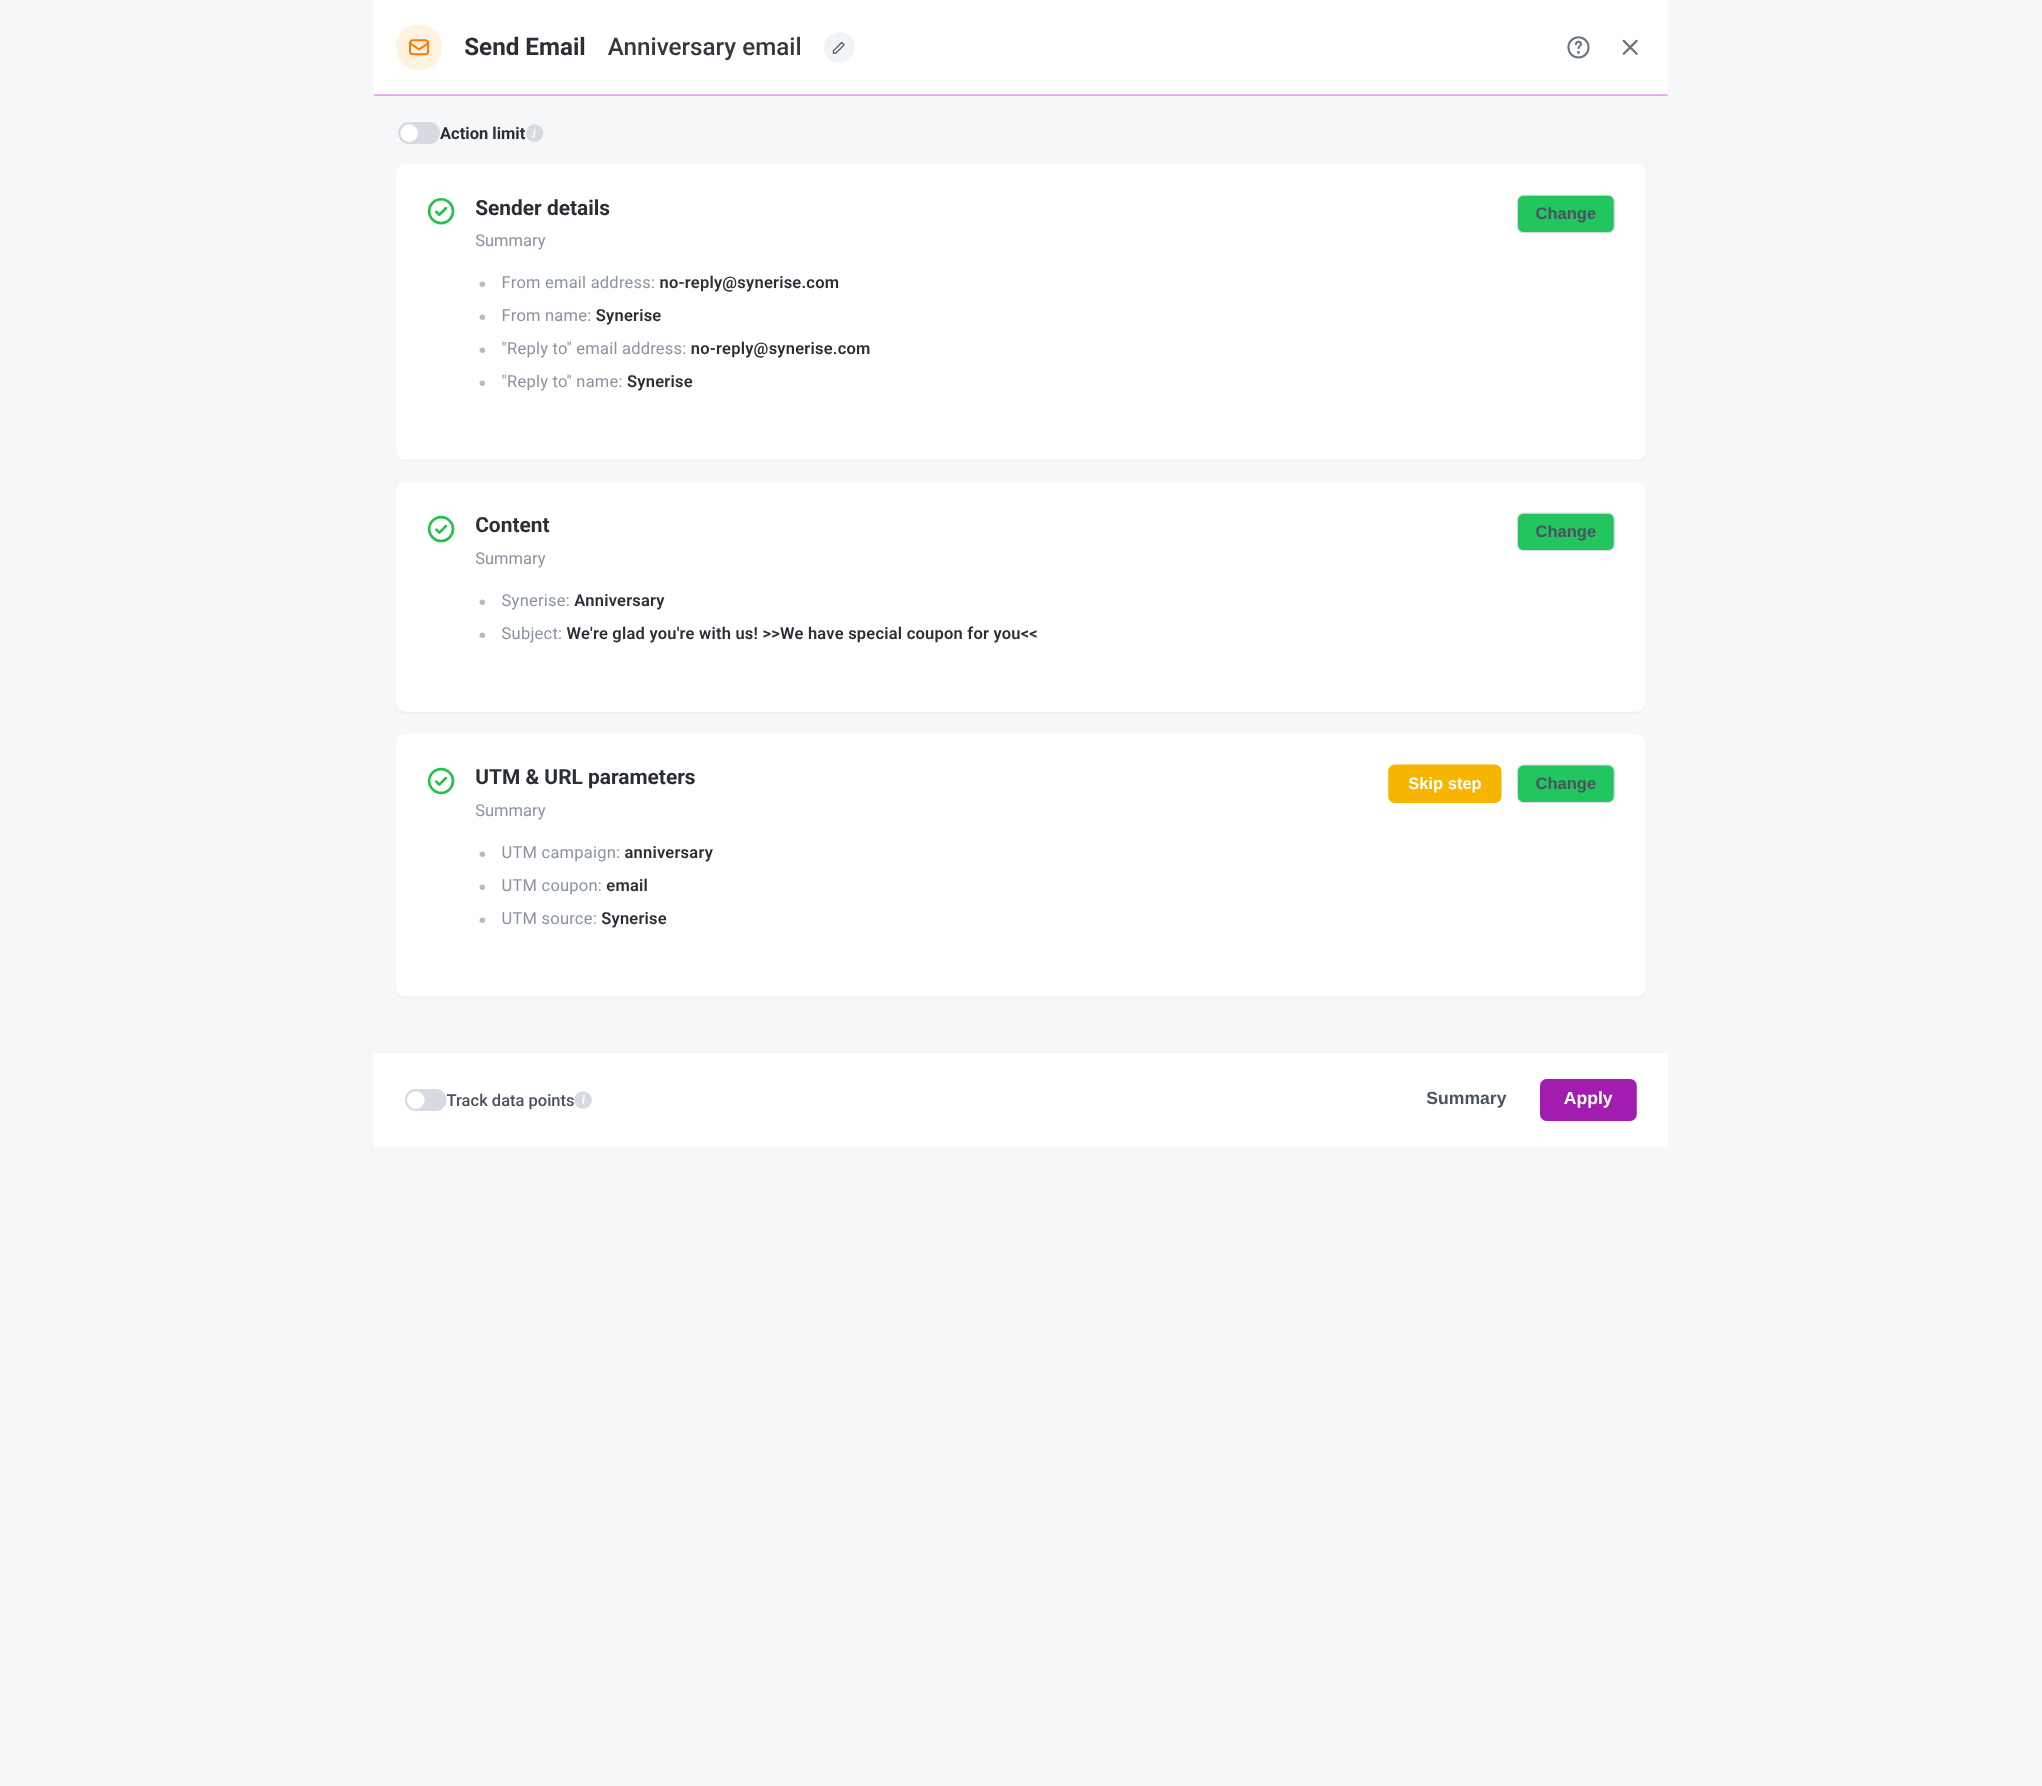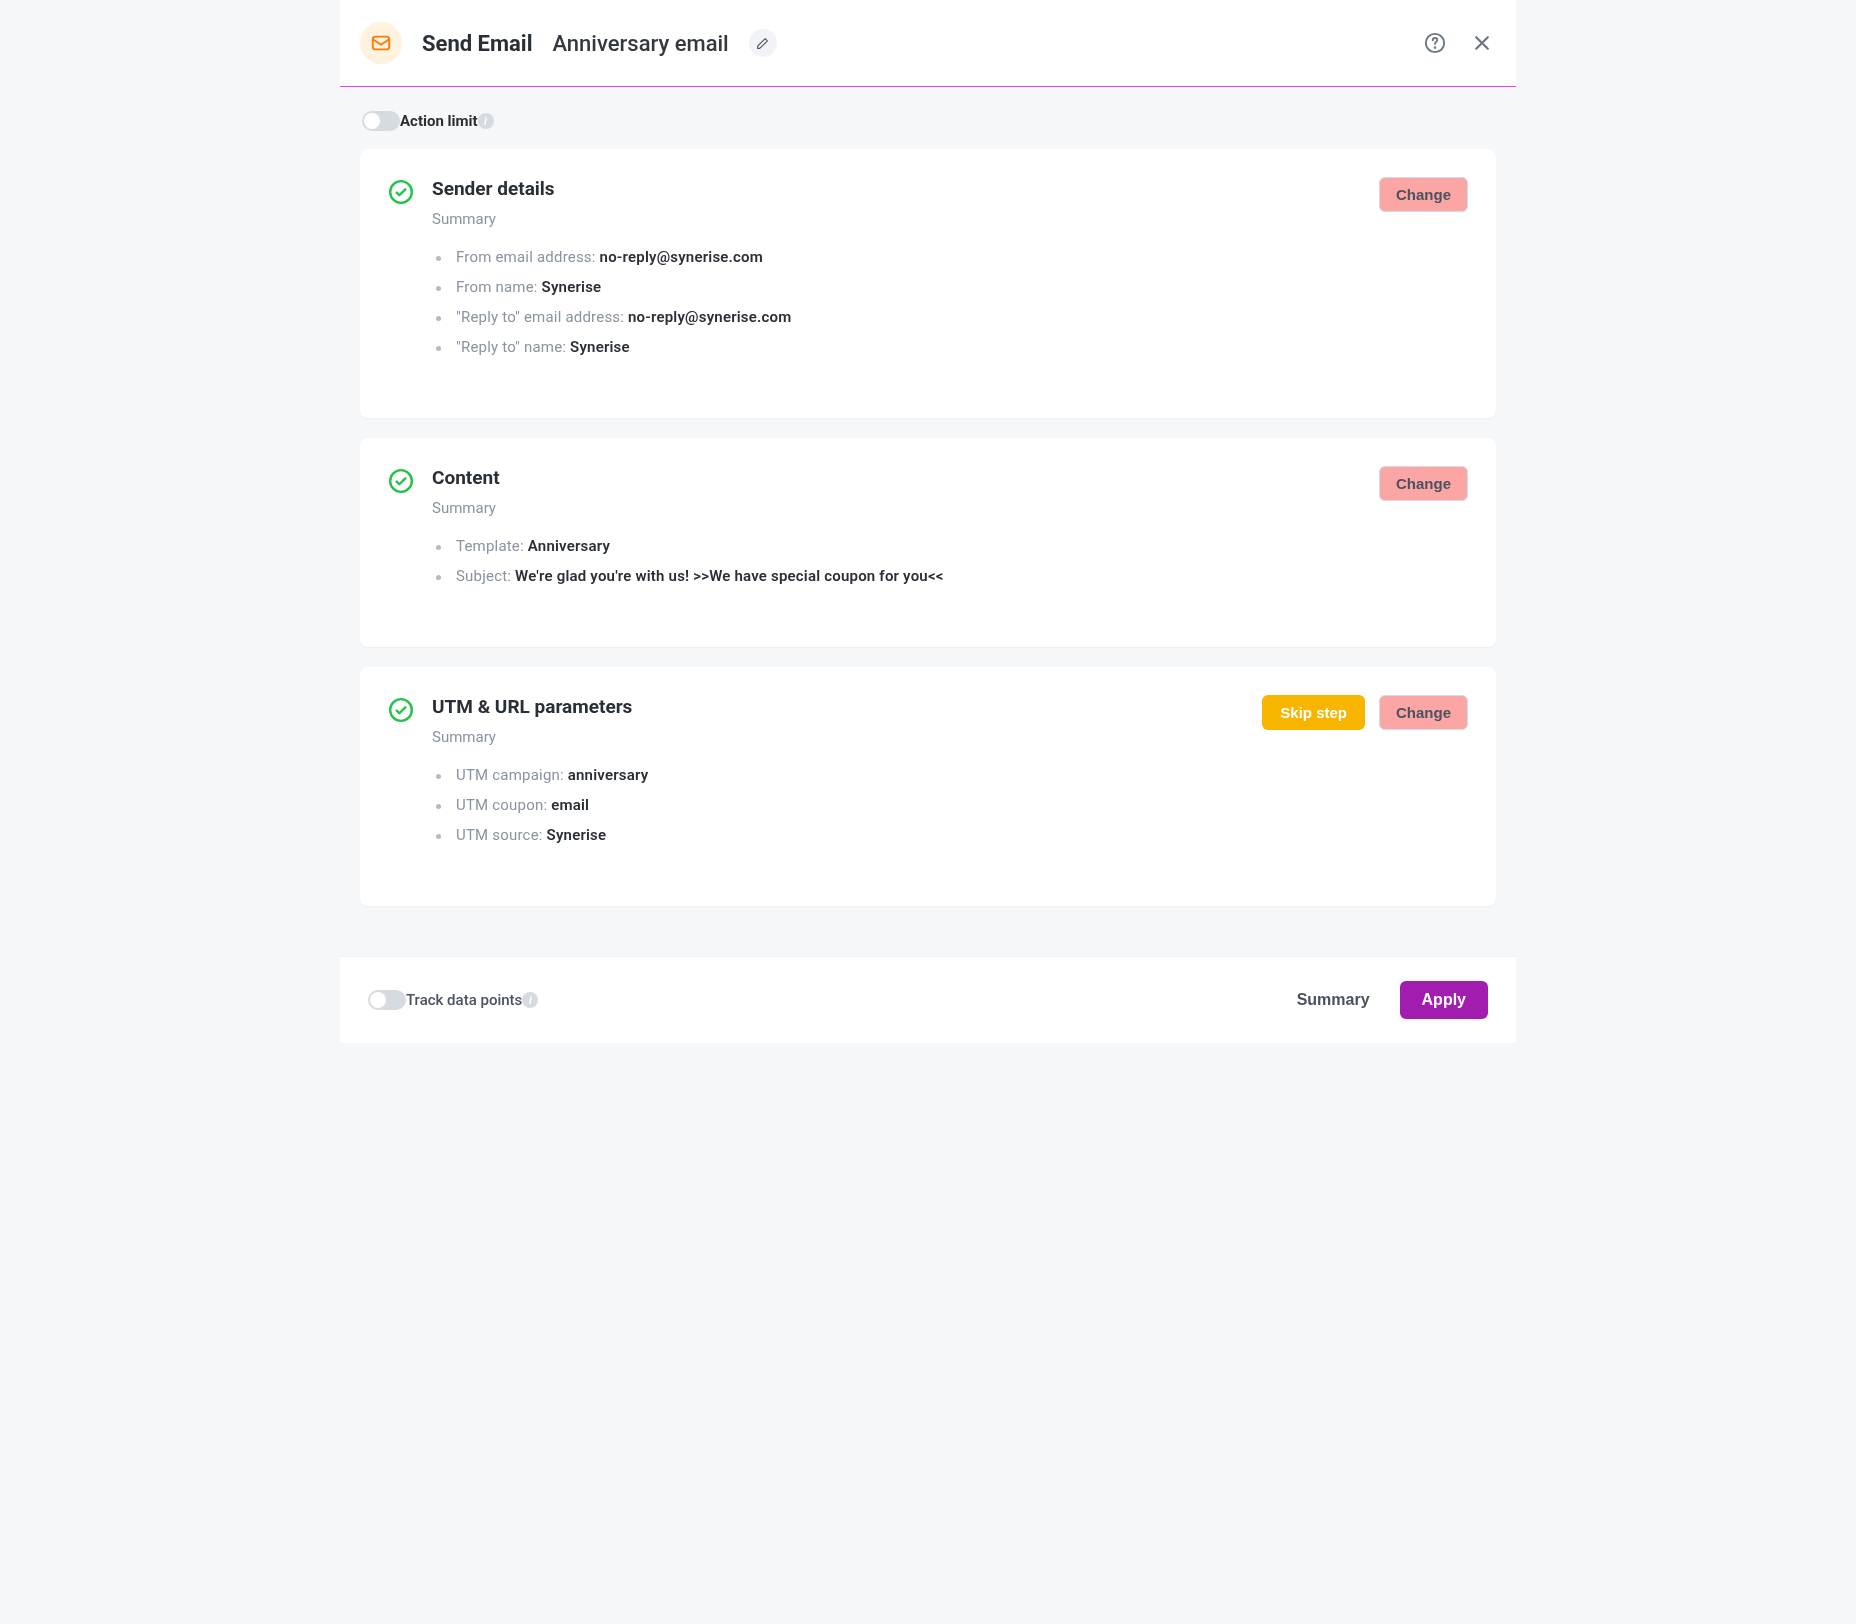--- a/index.html
+++ b/index.html
@@ -58,21 +58,21 @@
       margin-bottom: 20px; box-shadow: 0 1px 2px rgba(20,30,50,.04);
     }
     .card-head { display: flex; align-items: flex-start; gap: 18px; }
     .check-icon { flex-shrink: 0; margin-top: 2px; }
     .card-head-main { flex: 1; }
     .card-title { font-size: 19px; font-weight: 700; color: #2a2f36; }
     .card-subtitle { font-size: 15px; color: #8a93a1; margin-top: 10px; }
     .card-actions { display: flex; gap: 14px; align-items: flex-start; }
     .btn-outline {
       font-size: 15px; font-weight: 600; color: #4a5260;
-      background: #fca5a5; border: 1px solid #d6dae1; border-radius: 6px;
+      background: #22c55e; border: 1px solid #d6dae1; border-radius: 6px;
       padding: 8px 16px; cursor: pointer;
     }
     .btn-skip {
       font-size: 15px; font-weight: 700; color: #fff;
       background: #f7b500; border: none; border-radius: 6px;
       padding: 9px 18px; cursor: pointer;
     }
 
     .summary-list { list-style: none; margin: 20px 0 0 48px; }
     .summary-list li {
@@ -181,21 +181,21 @@
         </span>
         <div class="card-head-main">
           <div class="card-title">Content</div>
           <div class="card-subtitle">Summary</div>
         </div>
         <div class="card-actions">
           <button class="btn-outline">Change</button>
         </div>
       </div>
       <ul class="summary-list">
-        <li><span>Template: </span><span class="value">Anniversary</span></li>
+        <li><span>Synerise: </span><span class="value">Anniversary</span></li>
         <li><span>Subject: </span><span class="value">We're glad you're with us! &gt;&gt;We have special coupon for you&lt;&lt;</span></li>
       </ul>
     </div>
 
     <div class="card">
       <div class="card-head">
         <span class="check-icon">
           <svg width="26" height="26" viewBox="0 0 24 24" fill="none" stroke="#24c24a" stroke-width="2.2" stroke-linecap="round" stroke-linejoin="round">
               <circle cx="12" cy="12" r="10"></circle>
               <path d="M8 12.5l2.5 2.5L16 9.5"></path>

